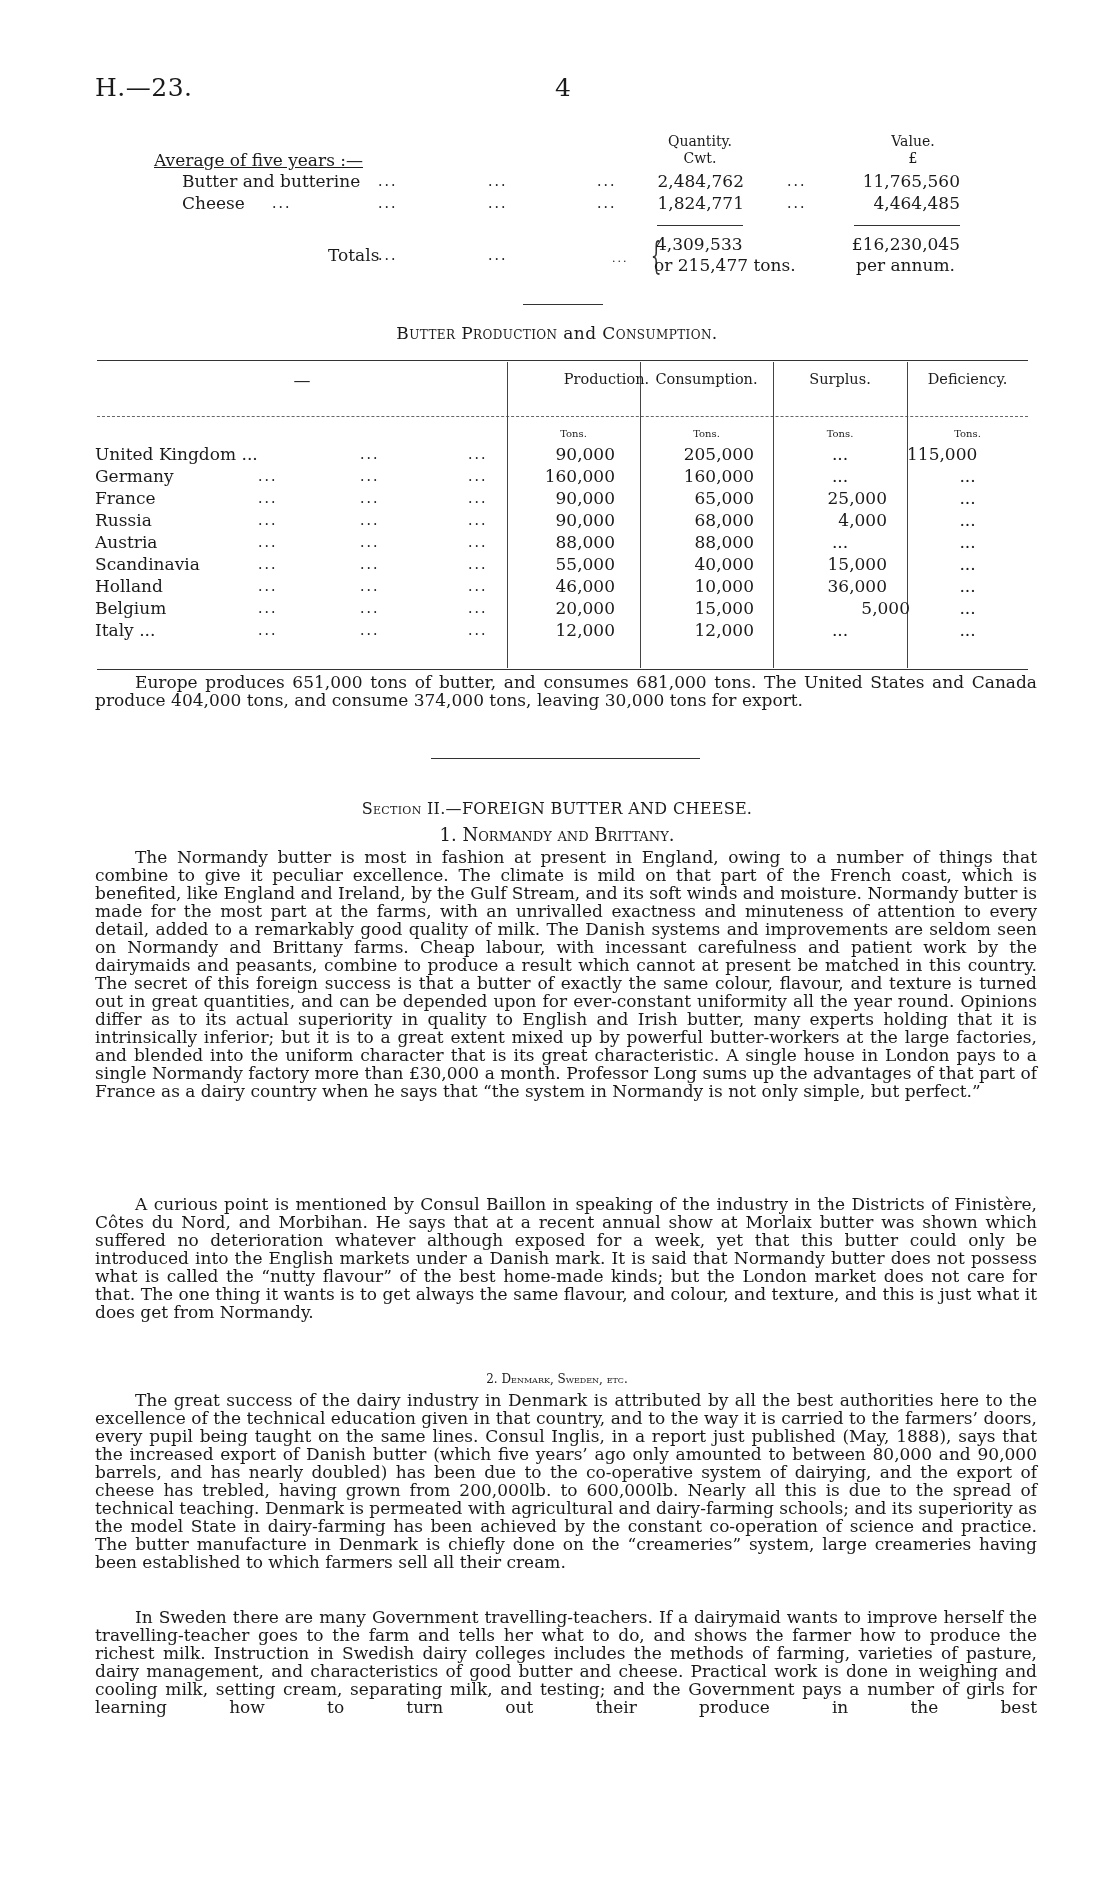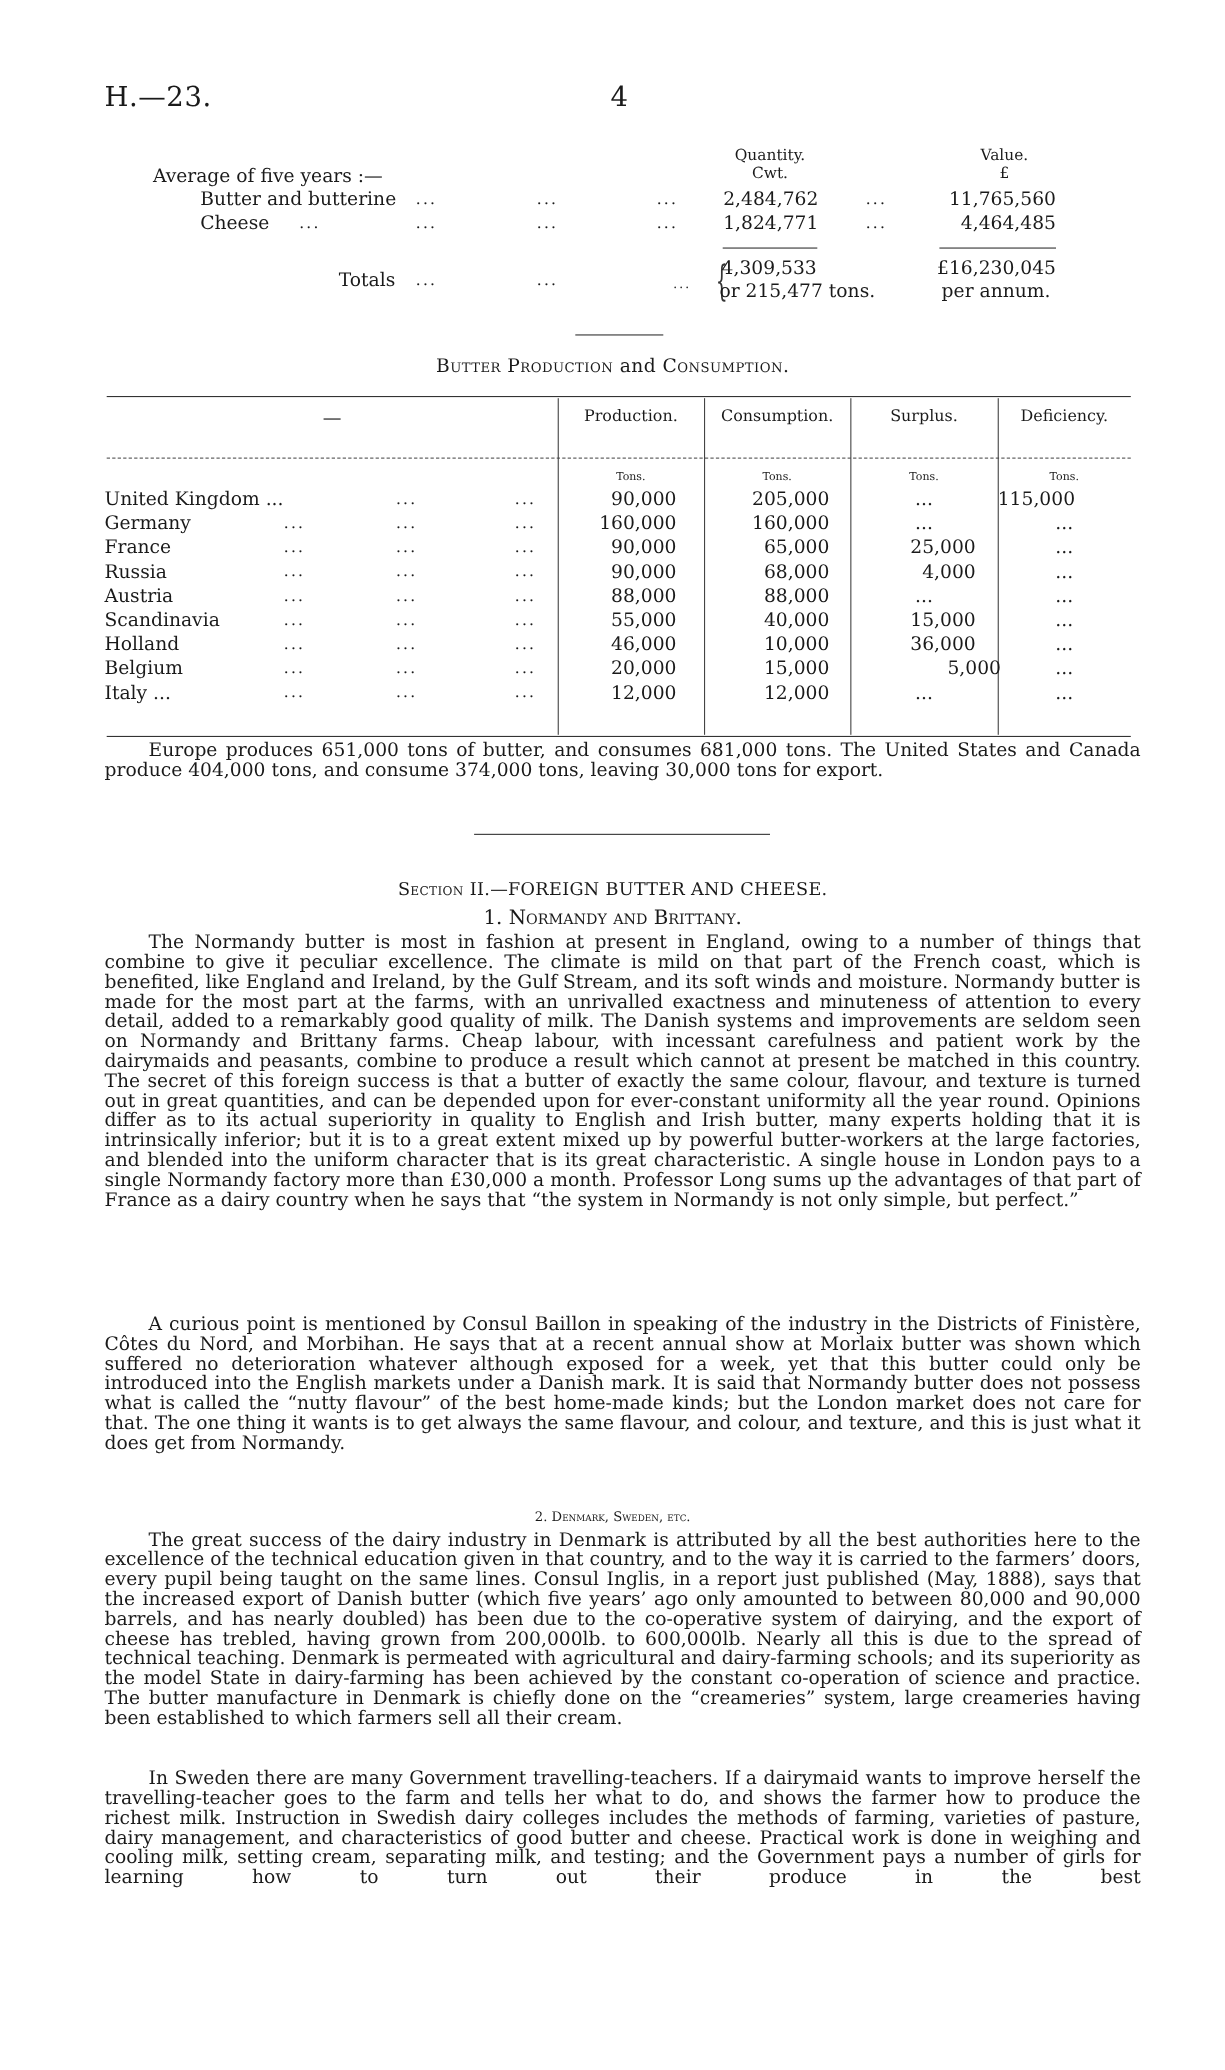--- a/index.html
+++ b/index.html
@@ -46,21 +46,21 @@
 
 <div class="abs hdr-code">H.—23.</div>
 <div class="abs hdr-page">4</div>
 
 <div>
   <div class="abs colhead center" style="left:650px; width:100px; top:133px;">Quantity.</div>
   <div class="abs colhead center" style="left:650px; width:100px; top:150px;">Cwt.</div>
   <div class="abs colhead center" style="left:868px; width:90px; top:133px;">Value.</div>
   <div class="abs colhead center" style="left:868px; width:90px; top:150px;">£</div>
 
-  <div class="abs sum sum-label" style="left:139px; top:150px;">Average of five years :—</div>
+  <div class="abs sum sum-label" style="left:154px; top:150px;text-decoration:underline;">Average of five years :—</div>
 
   <div>
     <div class="abs sum sum-label" style="left:182px; top:171px;">Butter and butterine</div>
     <div class="abs sum dots" style="left:378px; top:171px;">...</div>
     <div class="abs sum dots" style="left:488px; top:171px;">...</div>
     <div class="abs sum dots" style="left:597px; top:171px;">...</div>
     <div class="abs sum num" style="left:640px; width:104px; top:171px;">2,484,762</div>
     <div class="abs sum dots" style="left:787px; top:171px;">...</div>
     <div class="abs sum num" style="left:850px; width:110px; top:171px;">11,765,560</div>
   </div>
@@ -72,21 +72,21 @@
     <div class="abs sum dots" style="left:597px; top:193px;">...</div>
     <div class="abs sum num" style="left:640px; width:104px; top:193px;">1,824,771</div>
     <div class="abs sum dots" style="left:787px; top:193px;">...</div>
     <div class="abs sum num" style="left:850px; width:110px; top:193px;">4,464,485</div>
   </div>
 
   <div class="rule" style="left:657px; width:86px; top:225px;"></div>
   <div class="rule" style="left:854px; width:106px; top:225px;"></div>
 
   <div>
-    <div class="abs sum sum-label" style="left:308px; top:245px;">Totals</div>
+    <div class="abs sum sum-label" style="left:328px; top:245px;">Totals</div>
     <div class="abs sum dots" style="left:378px; top:245px;">...</div>
     <div class="abs sum dots" style="left:488px; top:245px;">...</div>
     <div class="abs sum dots" style="left:612px; top:248px; font-size:11px;">...</div>
     <div class="abs" style="left:644px; top:233px; font-size:38px; line-height:44px; font-weight:100; color:#333; transform:scaleX(0.45);">{</div>
     <div class="abs sum" style="left:656px; top:234px;">4,309,533</div>
     <div class="abs sum" style="left:654px; top:255px;">or 215,477 tons.</div>
     <div class="abs sum num" style="left:840px; width:120px; top:234px;">£16,230,045</div>
     <div class="abs sum" style="left:856px; top:255px;">per annum.</div>
   </div>
 </div>
@@ -103,21 +103,21 @@
   <div class="rule" style="left:97px; width:931px; top:360px; border-top-width:1.5px;"></div>
   <div class="rule" style="left:97px; width:931px; top:416px; border-top:1px dashed #666;"></div>
   <div class="rule" style="left:97px; width:931px; top:669px; border-top-width:1.5px;"></div>
 
   <div class="vrule" style="left:507px; top:362px; height:306px;"></div>
   <div class="vrule" style="left:640px; top:362px; height:306px;"></div>
   <div class="vrule" style="left:773px; top:362px; height:306px;"></div>
   <div class="vrule" style="left:907px; top:362px; height:306px;"></div>
 
   <div class="abs th" style="left:97px; width:410px; top:370px; font-size:17px;">—</div>
-  <div class="abs th" style="left:507px; width:133px;">Production.</div>
+  <div class="abs th" style="left:507px; width:133px;padding-left:33px;">Production.</div>
   <div class="abs th" style="left:640px; width:133px;">Consumption.</div>
   <div class="abs th" style="left:773px; width:134px;">Surplus.</div>
   <div class="abs th" style="left:907px; width:121px;">Deficiency.</div>
 
   <div class="abs units" style="left:507px; width:133px;">Tons.</div>
   <div class="abs units" style="left:640px; width:133px;">Tons.</div>
   <div class="abs units" style="left:773px; width:134px;">Tons.</div>
   <div class="abs units" style="left:907px; width:121px;">Tons.</div>
 
   <div class="trow" style="top:444px;">

